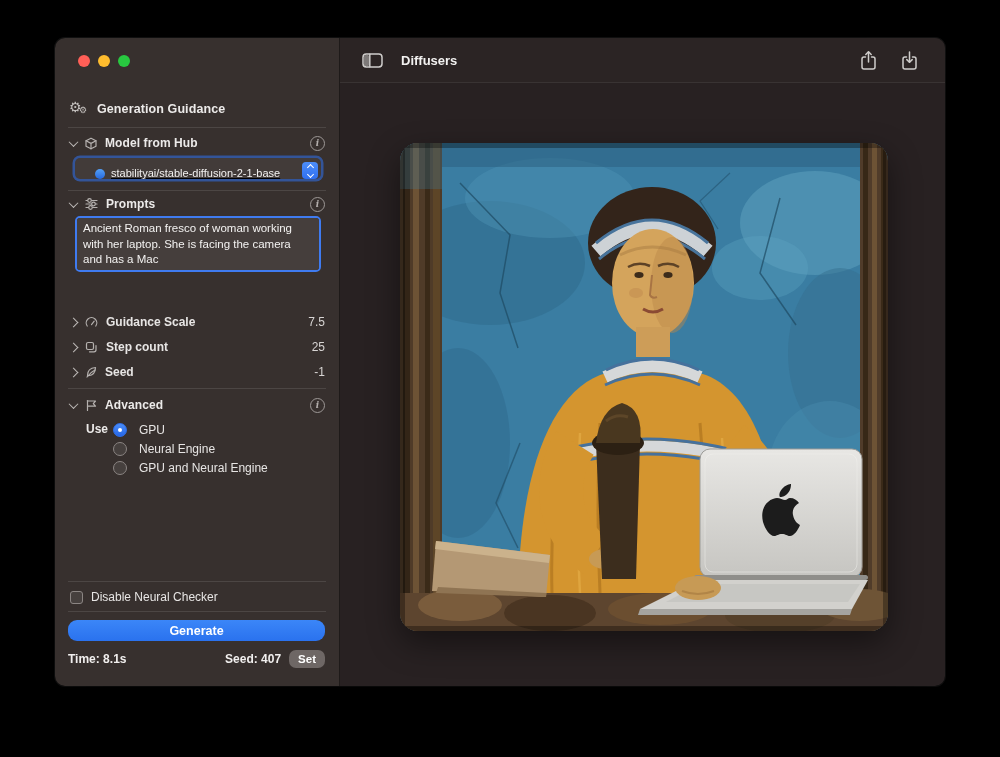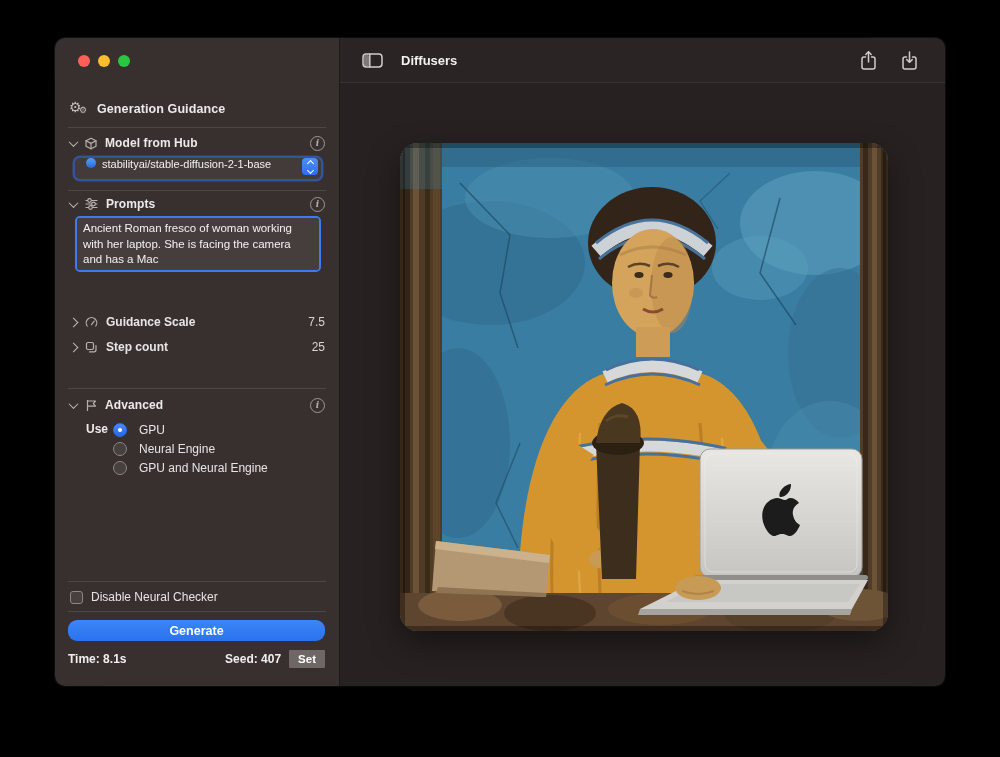--- a/index.html
+++ b/index.html
@@ -46,22 +46,22 @@
   .gears{position:relative;width:18px;height:16px;color:#c3bfbd;flex:0 0 auto;}
   .gears .g1{position:absolute;left:-1px;top:-2px;font-size:14px;line-height:16px;}
   .gears .g2{position:absolute;left:9px;top:4px;font-size:9px;line-height:10px;}
 
   #row-header{top:63px;height:16px;left:15px;gap:9px;}
   #row-header .sb-label{font-size:12.5px;}
   #div-1{top:89px;}
   #row-model{top:97px;height:16px;}
   .popup{
     position:absolute;left:20px;right:18px;top:120px;height:21px;border-radius:5px;
-    background:#423b39;display:flex;align-items:flex-start;gap:6px;padding:0 3px 0 11px;
-    box-shadow:0 0 0 2.5px rgba(49,115,240,.55);box-sizing:border-box;cursor:default;
+    background:#423b39;display:flex;align-items:flex-end;gap:6px;padding:0 3px 0 20px;
+    box-shadow:0 0 0 2.5px rgba(49,115,240,.55);box-sizing:border-box;cursor:default;text-decoration:underline;
   }
   .popup .dot{width:10px;height:10px;border-radius:50%;background:linear-gradient(#54a0f6,#2668df);flex:0 0 auto;}
   .popup .ptext{font-size:11px;color:#f2f1f0;white-space:nowrap;overflow:hidden;text-overflow:ellipsis;flex:1;}
   .cap{width:16px;height:17px;border-radius:4px;flex:0 0 auto;
     background:linear-gradient(#4d8ef9,#2f6ff0);
     display:flex;flex-direction:column;align-items:center;justify-content:center;gap:2px;}
   .cap .cup{width:5px;height:5px;border-left:1.6px solid #fff;border-top:1.6px solid #fff;transform:rotate(45deg);box-sizing:border-box;}
   .cap .cdn{width:5px;height:5px;border-right:1.6px solid #fff;border-bottom:1.6px solid #fff;transform:rotate(45deg);box-sizing:border-box;}
   #div-2{top:152px;}
   #row-prompts{top:158px;height:16px;}
@@ -97,21 +97,21 @@
   #div-5{top:573px;}
   .generate-btn{
     position:absolute;left:13px;right:14px;top:582px;height:21px;border:none;border-radius:9px;
     background:linear-gradient(#3b86f8,#2a72ee);color:#fff;font-family:"Liberation Sans",sans-serif;
     font-size:12.5px;font-weight:700;cursor:default;
   }
   .sb-footer{position:absolute;left:13px;right:14px;top:610px;height:22px;display:flex;align-items:center;}
   .foot-text{font-size:12px;font-weight:700;color:#f1efee;}
   .foot-seed{margin-left:auto;margin-right:8px;}
   .set-btn{
-    border:none;border-radius:1px;background:#6e6765;color:#fff;height:18px;padding:0 9px;
+    border:none;border-radius:7px;background:#6e6765;color:#fff;height:18px;padding:0 9px;
     font-family:"Liberation Sans",sans-serif;font-size:11.5px;font-weight:600;cursor:default;
   }
 
   
   .main{flex:1;position:relative;background:#282122;display:flex;flex-direction:column;}
   .titlebar{
     height:45px;flex:0 0 45px;background:#2b2424;border-bottom:1px solid rgba(255,255,255,.07);
     display:flex;align-items:center;padding:0 26px 0 22px;box-sizing:border-box;gap:18px;
   }
   .titlebar .win-title{font-size:13px;font-weight:700;color:#f2f1f0;}
@@ -199,20 +199,29 @@
     <div class="sb-row" id="row-param-1">
       <span class="chev right"></span>
       <svg class="icon-svg" width="13" height="12" viewBox="0 0 13 12">
         <rect x="1.5" y="1.5" width="7" height="7" rx="1.5"></rect>
           <path d="M4.5 10.8 H9 a2 2 0 0 0 2 -2 V4.5"></path>
       </svg>
       <span class="plabel">Step count</span>
       <span class="sb-value">25</span>
     </div>
 
+    <div class="sb-row" id="row-param-2">
+      <span class="chev right"></span>
+      <svg class="icon-svg" width="12" height="12" viewBox="0 0 12 12">
+        <path d="M2.5 9.5 C2.5 4 6 1.8 10.5 1.5 C10.3 6.5 7.5 9.5 3.5 9.7 Z"></path>
+          <path d="M2 11 C4.5 7.5 7 5.5 10 4"></path>
+      </svg>
+      <span class="plabel">Seed</span>
+      <span class="sb-value">-1</span>
+    </div>
 
     <div class="divider" id="div-3"></div>
 
     <div class="sb-row" id="row-advanced">
       <span class="chev down"></span>
       <svg class="icon-svg" width="12" height="13" viewBox="0 0 12 13">
         <line x1="2.5" y1="1.5" x2="2.5" y2="11.5"></line>
           <path d="M2.5 2 H10.5 L8.3 4.6 L10.5 7.2 H2.5"></path>
       </svg>
       <span class="sb-label">Advanced</span>

